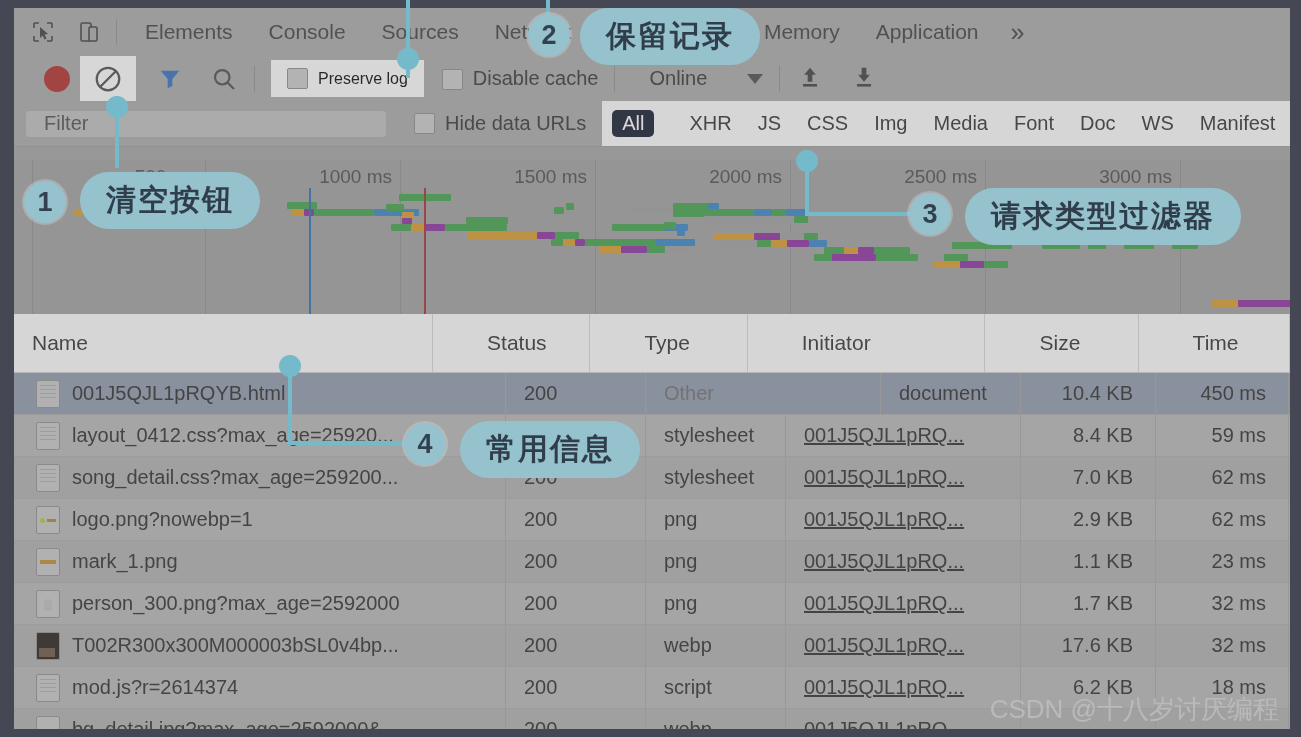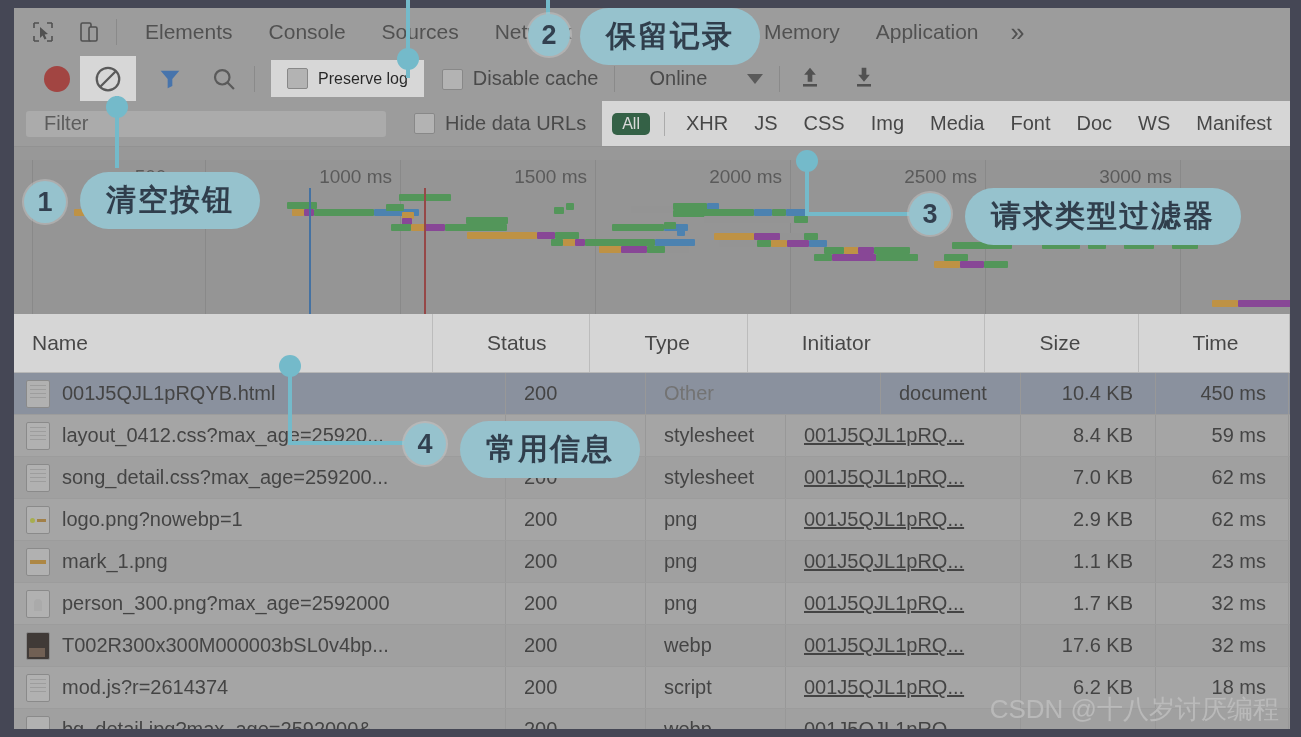--- a/index.html
+++ b/index.html
@@ -90,22 +90,22 @@
   .filter-label{font-size:20px;color:#4d4d4d;margin-left:18px;}
   .hide-urls{
     display:flex;align-items:center;gap:10px;font-size:20px;color:#333;
     margin-left:28px;white-space:nowrap;
   }
   .typebar{
     background:#fbfbfb;height:45px;display:flex;align-items:center;
     margin-left:16px;padding:0 4px;flex:1;overflow:hidden;
   }
   .type-all{
-    background:#14532d;color:#fff;border-radius:5px;padding:2px 10px;
-    font-size:16px;margin:0 6px;
+    background:#0f172a;color:#fff;border-radius:5px;padding:2px 10px;
+    font-size:20px;margin:0 6px;
   }
   .tsep{width:1px;height:24px;background:#bdbdbd;margin:0 8px;}
   .type-item{font-size:20px;color:#2f2f2f;padding:0 13px;white-space:nowrap;}
 
   
   .overview{
     position:absolute;left:0;top:152px;width:100%;height:168px;
     background:#9e9e9e;
   }
   .ovl-left{
@@ -142,21 +142,21 @@
   }
   .row.sel{background:#8e98ab;}
   .row.odd{background:#b5b5b5;}
   .row.even{background:#aeaeae;}
   .td{
     font-size:20px;color:#2a2a2a;height:41px;display:flex;align-items:center;
     box-sizing:border-box;padding-left:18px;overflow:hidden;white-space:nowrap;
     border-right:1px solid #a3a3a3;
   }
   .td.num{justify-content:flex-end;padding-right:22px;padding-left:0;}
-  .td.name{gap:12px;padding-left:12px;}
+  .td.name{gap:12px;padding-left:22px;}
   .td .muted{color:#6d6d6d;}
   .initiator-link{text-decoration:underline;color:#2a2a2a;}
   .fileicon{
     width:22px;height:26px;border:1px solid #8f8f8f;background:#c6c6c6;
     border-radius:2px;flex:none;position:relative;
   }
   .fileicon.doc::after{
     content:"";position:absolute;left:3px;top:4px;right:3px;height:1px;
     background:#a9a9a9;box-shadow:0 4px 0 #a9a9a9,0 8px 0 #a9a9a9,0 12px 0 #a9a9a9;
   }

